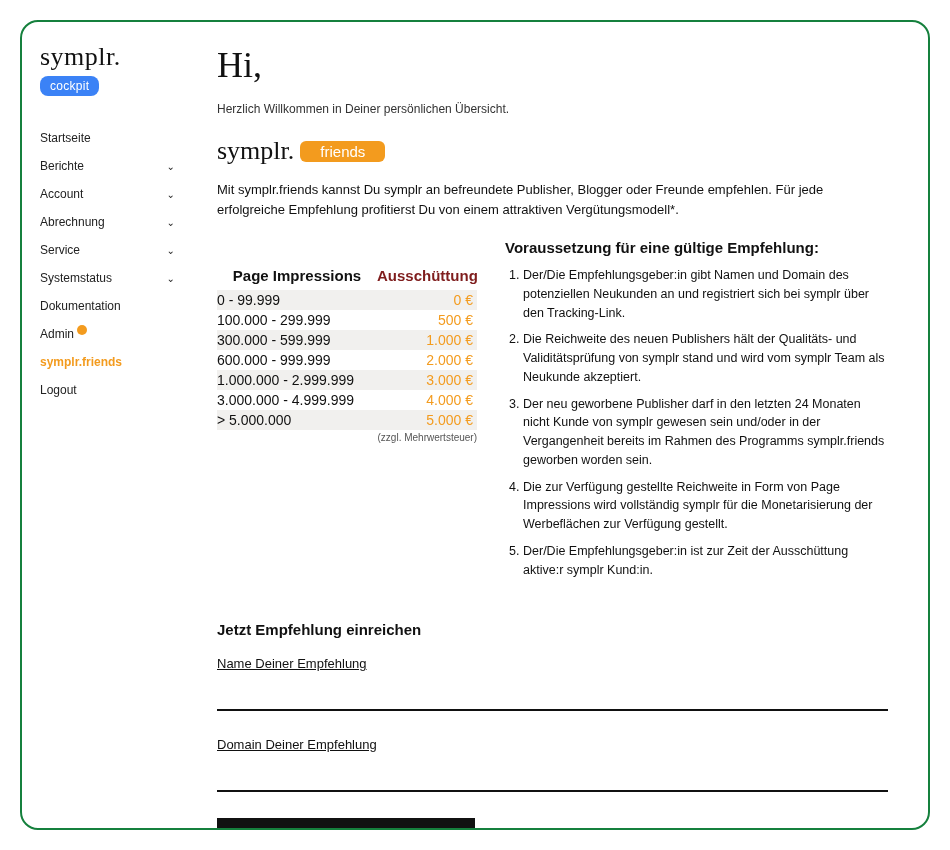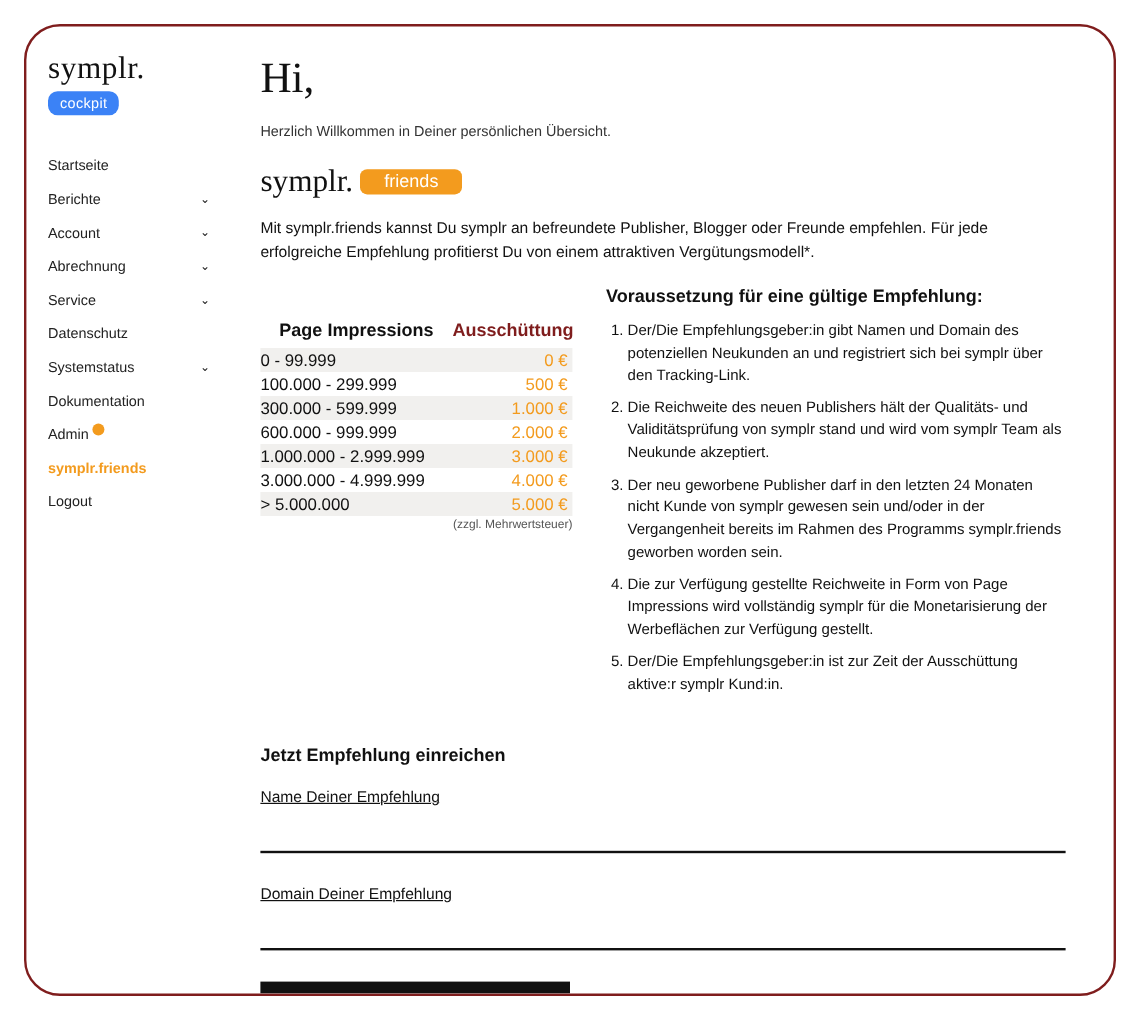--- a/index.html
+++ b/index.html
@@ -8,22 +8,22 @@
     background: #fff;
     color: #111;
     width: 950px;
     height: 850px;
     overflow: hidden;
     padding: 20px;
   }
   .window {
     width: 100%;
     height: 100%;
-    border: 2px solid #7f1d1d;
-    border-radius: 30px;
+    border: 2px solid #15803d;
+    border-radius: 18px;
     overflow: hidden;
     display: flex;
     background: #fff;
   }
   .sidebar {
     width: 165px;
     padding: 20px 0 0 18px;
     flex-shrink: 0;
   }
   .logo-top {
@@ -135,23 +135,20 @@
       </div>
       <div class="nav-item">
         <span>Abrechnung</span>
         <span class="chev">⌄</span>
       </div>
       <div class="nav-item">
         <span>Service</span>
         <span class="chev">⌄</span>
       </div>
       <div class="nav-item">
-        <span>Datenschutz</span>
-      </div>
-      <div class="nav-item">
         <span>Systemstatus</span>
         <span class="chev">⌄</span>
       </div>
       <div class="nav-item">
         <span>Dokumentation</span>
       </div>
       <div class="nav-item">
         <span><span>Admin</span><span class="dot"></span></span>
       </div>
       <div class="nav-item active">

